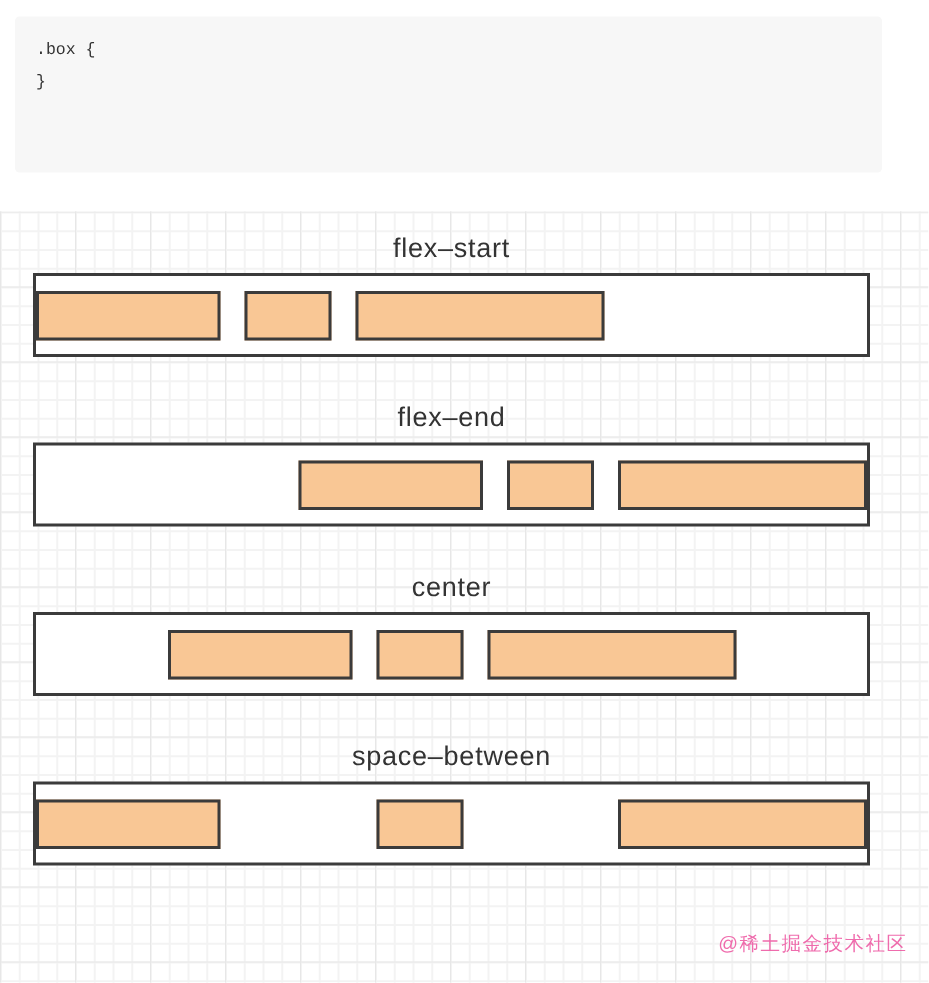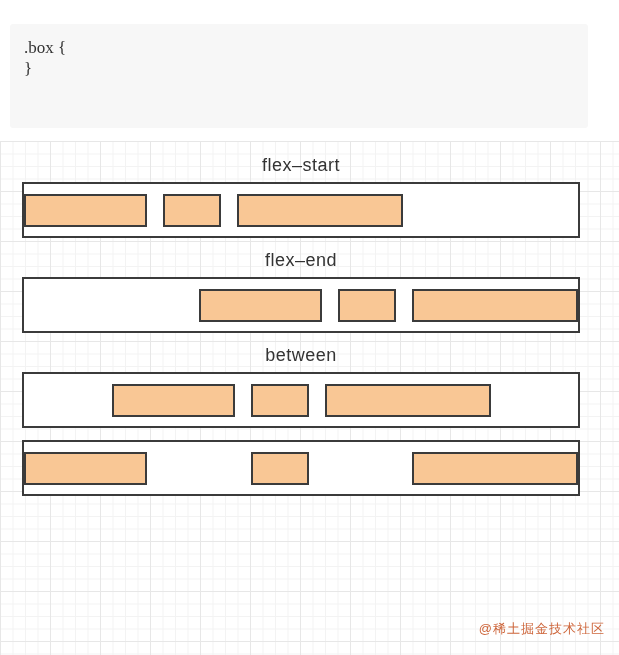--- a/index.html
+++ b/index.html
@@ -6,47 +6,47 @@
   body {
     width:619px; height:655px;
     background:#ffffff;
     font-family:"Liberation Sans", sans-serif;
     position:relative;
     overflow:hidden;
   }
 
   
   .code-block {
-    position:absolute; left:10px; top:24px;
+    position:absolute; left:10px; top:11px;
     width:578px; height:104px;
     box-sizing:border-box;
     background:#f7f7f7;
     border-radius:3px;
     padding:13px 20px 0 14px;
-    font-family:Liberation Serif, serif;
-    font-size:17px; line-height:21px;
+    font-family:Liberation Mono, monospace;
+    font-size:11px; line-height:21px;
     color:#333333;
   }
   .code-line { white-space:pre; }
 
   
   .diagram {
     position:absolute; left:0; top:125px;
     width:619px; height:530px;
     background-color:#ffffff;
     background-image:
       linear-gradient(var(--grid-major) 1px, transparent 1px),
       linear-gradient(90deg, var(--grid-major) 1px, transparent 1px),
       linear-gradient(var(--grid-minor) 1px, transparent 1px),
       linear-gradient(90deg, var(--grid-minor) 1px, transparent 1px);
     background-size:50px 50px, 50px 50px, 12.5px 12.5px, 12.5px 12.5px;
     margin-top:16px;
   }
 
-  .demo { width:558px; margin-left:22px; padding-top:12px; }
+  .demo { width:558px; margin-left:22px; padding-top:30px; }
   .demo:first-child { padding-top:14px; }
 
   .demo-title {
     text-align:center;
     font-size:18px;
     color:#333333;
     letter-spacing:0.5px;
     margin-bottom:6px;
     line-height:21px;
   }
@@ -68,21 +68,21 @@
     box-sizing:border-box;
     background:var(--fill);
     border:2px solid var(--line);
   }
 
   
   .watermark {
     position:absolute;
     right:14px; top:620px;
     font-size:13px;
-    color:#c2410c;
+    color:#ec4899;
     opacity:0.8;
     letter-spacing:1px;
   }
 </style>
 </head>
 <body style="--fill: #f9c795; --line: #3b3b3b; --grid-minor: #f3f3f3; --grid-major: #e7e7e7;">
 
 <div class="code-block" id="code-block" style="background: rgb(247, 247, 247);">
     <div class="code-line">.box {</div>
     <div class="code-line">}</div>
@@ -101,29 +101,30 @@
   <section class="demo">
     <div class="demo-title">flex–end</div>
     <div class="flex-container gapped" style="justify-content: flex-end;">
         <div class="flex-item" style="width: 123px;"></div>
         <div class="flex-item" style="width: 58px;"></div>
         <div class="flex-item" style="width: 166px;"></div>
       </div>
   </section>
 
   <section class="demo">
-    <div class="demo-title">between</div>
+    <div class="demo-title">center</div>
     <div class="flex-container gapped" style="justify-content: center;">
         <div class="flex-item" style="width: 123px;"></div>
         <div class="flex-item" style="width: 58px;"></div>
         <div class="flex-item" style="width: 166px;"></div>
       </div>
   </section>
 
   <section class="demo">
+    <div class="demo-title">space–between</div>
     <div class="flex-container" style="justify-content: space-between;">
         <div class="flex-item" style="width: 123px;"></div>
         <div class="flex-item" style="width: 58px;"></div>
         <div class="flex-item" style="width: 166px;"></div>
       </div>
   </section>
 
 </div>
 
 <div class="watermark">@稀土掘金技术社区</div>

